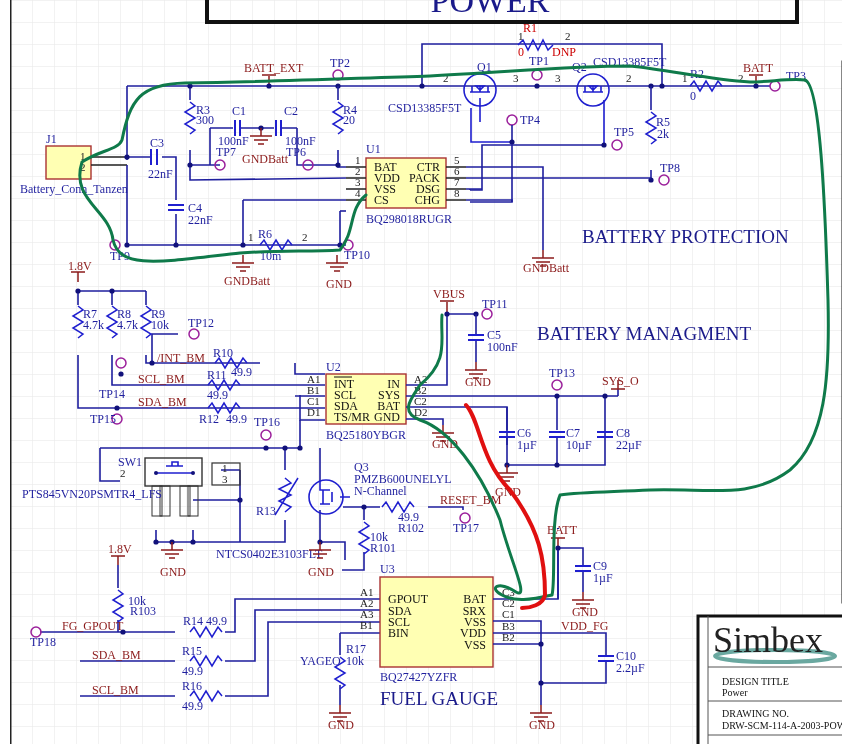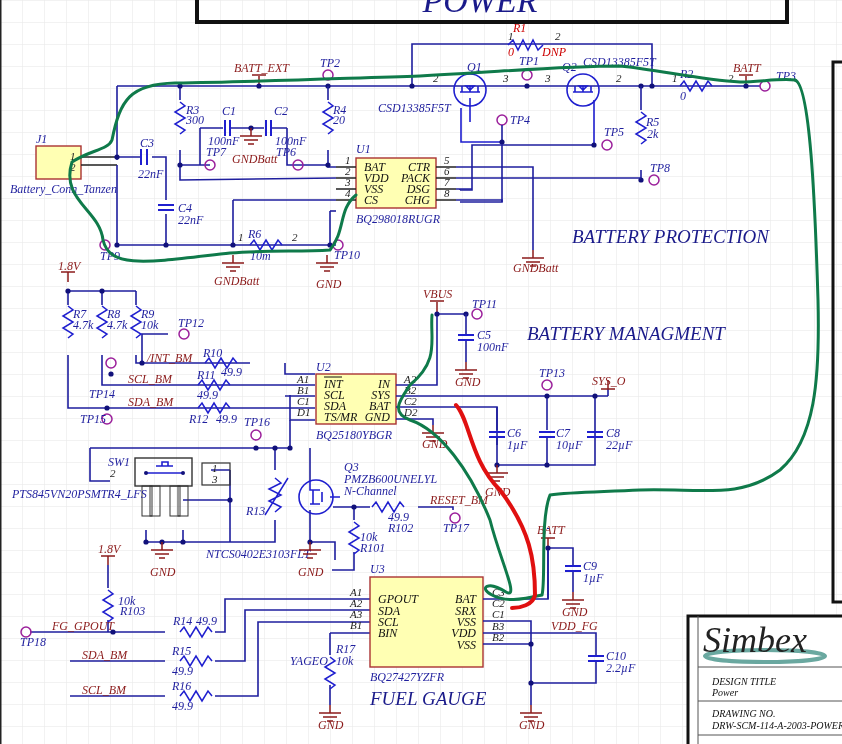--- a/index.html
+++ b/index.html
@@ -1,17 +1,17 @@
 <!DOCTYPE html>
 <html><head>
 <meta charset="utf-8">
 <style>
   html,body{margin:0;padding:0;}
   body{width:842px;height:744px;overflow:hidden;background:#fff;font-family:"Liberation Serif",serif;}
-  #sheet{position:absolute;left:0;top:0;width:763px;height:744px;font-style:italic;}
+  #sheet{position:absolute;left:10px;top:0;width:763px;height:744px;}
   svg text{font-family:"Liberation Serif",serif;}
   .w{stroke:#1f1f9e;stroke-width:1.6;fill:none;}
   .pin{stroke:#222;stroke-width:1.3;fill:none;}
   .ic{fill:#ffffb3;stroke:#a33;stroke-width:1.4;}
   .res{stroke:#1f1fcf;stroke-width:1.5;fill:none;}
   .cap{stroke:#1f1fcf;stroke-width:2;}
   .gnd{stroke:#8b1a1a;stroke-width:1.5;fill:none;}
   .tp{stroke:#9b1f9b;stroke-width:1.5;fill:none;}
   .dot{fill:#11117a;}
   .lbl{fill:#1f1f9e;font-size:12px;}

